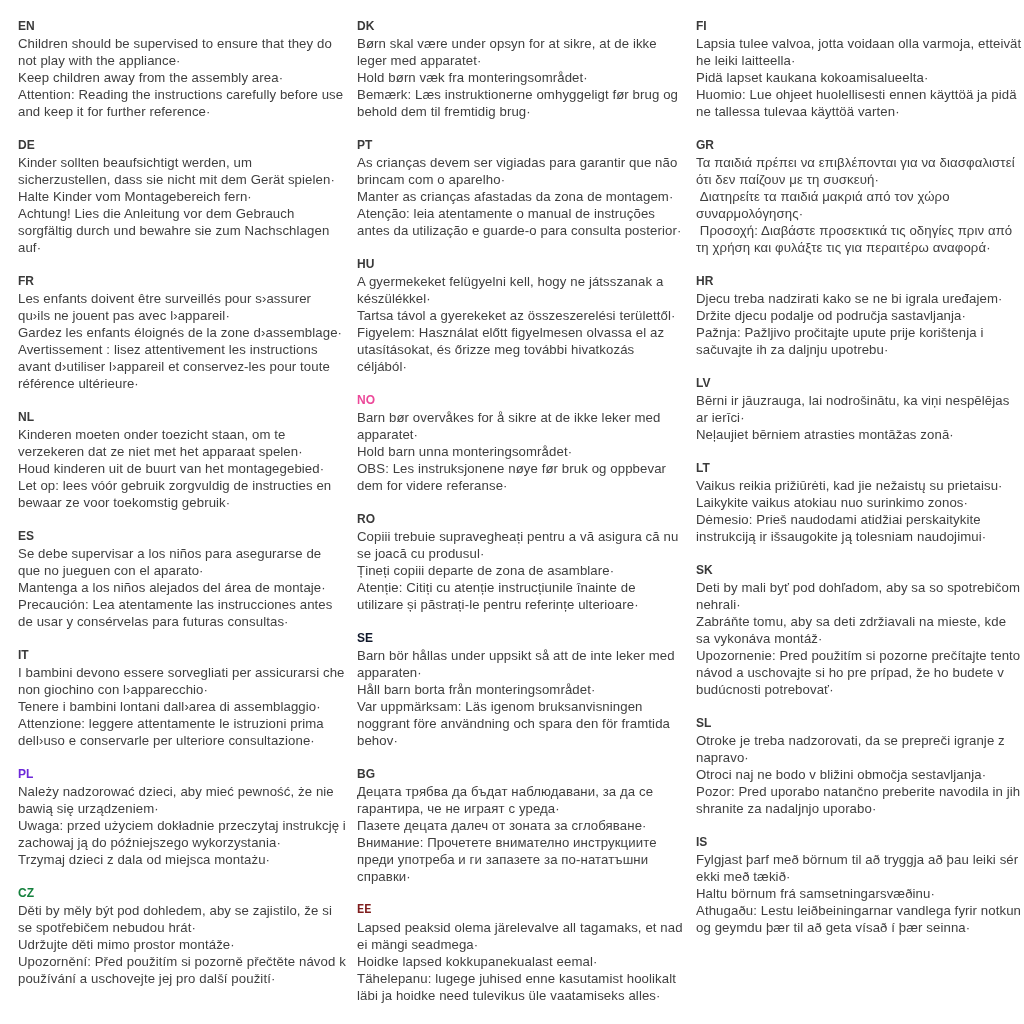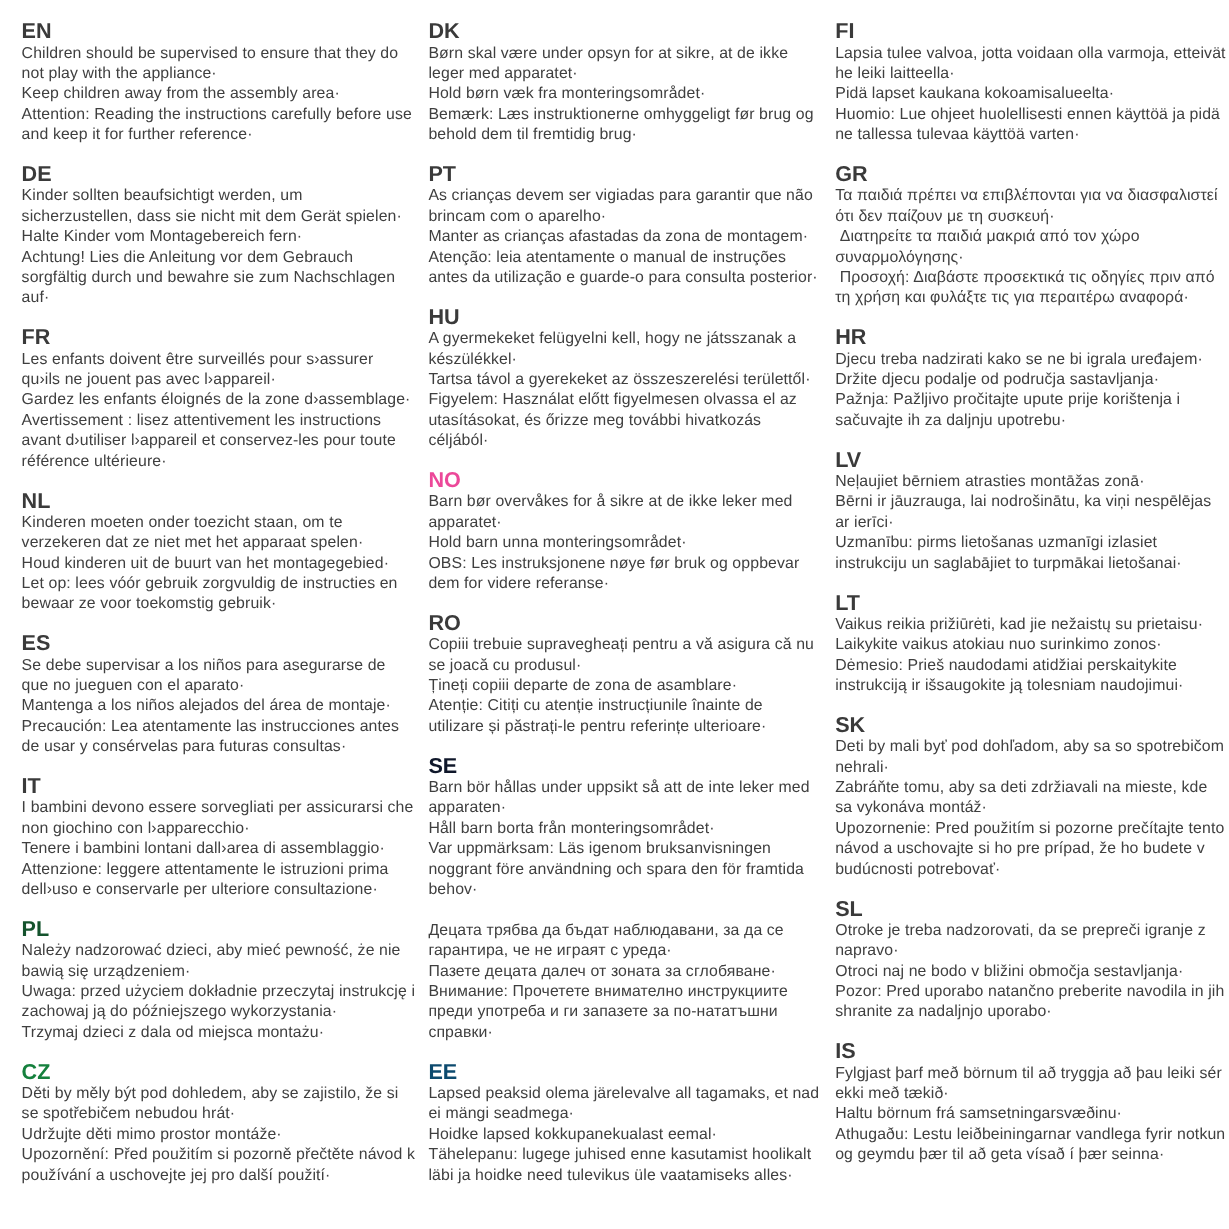--- a/index.html
+++ b/index.html
@@ -23,21 +23,21 @@
   }
   .col {
     width: 328px;
     flex: 0 0 328px;
   }
   .lang-section {
     margin-bottom: 17px;
   }
   .lang-code {
     margin: 0;
-    font-size: 18px;
+    font-size: 12px;
     line-height: 17px;
     font-weight: bold;
     color: #3a3a3a;
   }
   .sentence {
     font-size: 13.2px;
     line-height: 17px;
     white-space: pre-wrap;
     letter-spacing: 0.1px;
   }
@@ -84,21 +84,21 @@
         </section>
 
   <section class="lang-section">
     <h3 class="lang-code" style="color: rgb(58, 58, 58);">IT</h3>
   <div class="sentence">I bambini devono essere sorvegliati per assicurarsi che non giochino con l›apparecchio·</div>
           <div class="sentence">Tenere i bambini lontani dall›area di assemblaggio·</div>
           <div class="sentence">Attenzione: leggere attentamente le istruzioni prima dell›uso e conservarle per ulteriore consultazione·</div>
         </section>
 
   <section class="lang-section">
-    <h3 class="lang-code" style="color: #14532d;">PL</h3>
+    <h3 class="lang-code" style="color: #6d28d9;">PL</h3>
   <div class="sentence">Należy nadzorować dzieci, aby mieć pewność, że nie bawią się urządzeniem·</div>
           <div class="sentence">Uwaga: przed użyciem dokładnie przeczytaj instrukcję i zachowaj ją do późniejszego wykorzystania·</div>
           <div class="sentence">Trzymaj dzieci z dala od miejsca montażu·</div>
         </section>
 
   <section class="lang-section">
     <h3 class="lang-code" style="color: #15803d;">CZ</h3>
   <div class="sentence">Děti by měly být pod dohledem, aby se zajistilo, že si se spotřebičem nebudou hrát·</div>
           <div class="sentence">Udržujte děti mimo prostor montáže·</div>
           <div class="sentence">Upozornění: Před použitím si pozorně přečtěte návod k používání a uschovejte jej pro další použití·</div>
@@ -141,27 +141,28 @@
         </section>
 
   <section class="lang-section">
     <h3 class="lang-code" style="color: #0f172a;">SE</h3>
   <div class="sentence">Barn bör hållas under uppsikt så att de inte leker med apparaten·</div>
           <div class="sentence">Håll barn borta från monteringsområdet·</div>
           <div class="sentence">Var uppmärksam: Läs igenom bruksanvisningen noggrant före användning och spara den för framtida behov·</div>
         </section>
 
   <section class="lang-section">
+    <h3 class="lang-code" style="color: rgb(58, 58, 58);">BG</h3>
   <div class="sentence">Децата трябва да бъдат наблюдавани, за да се гарантира, че не играят с уреда·</div>
           <div class="sentence">Пазете децата далеч от зоната за сглобяване·</div>
           <div class="sentence">Внимание: Прочетете внимателно инструкциите преди употреба и ги запазете за по-нататъшни справки·</div>
         </section>
 
   <section class="lang-section">
-    <h3 class="lang-code" style="color: #0c4a6e;">EE</h3>
+    <h3 class="lang-code" style="color: #7f1d1d; font-family: Liberation Mono, monospace;">EE</h3>
   <div class="sentence">Lapsed peaksid olema järelevalve all tagamaks, et nad ei mängi seadmega·</div>
           <div class="sentence">Hoidke lapsed kokkupanekualast eemal·</div>
           <div class="sentence">Tähelepanu: lugege juhised enne kasutamist hoolikalt läbi ja hoidke need tulevikus üle vaatamiseks alles·</div>
         </section>
 </div>
       <div class="col">
   <section class="lang-section">
     <h3 class="lang-code" style="color: rgb(58, 58, 58);">FI</h3>
   <div class="sentence">Lapsia tulee valvoa, jotta voidaan olla varmoja, etteivät he leiki laitteella·</div>
           <div class="sentence">Pidä lapset kaukana kokoamisalueelta·</div>
@@ -177,23 +178,22 @@
 
   <section class="lang-section">
     <h3 class="lang-code" style="color: rgb(58, 58, 58);">HR</h3>
   <div class="sentence">Djecu treba nadzirati kako se ne bi igrala uređajem·</div>
           <div class="sentence">Držite djecu podalje od područja sastavljanja·</div>
           <div class="sentence">Pažnja: Pažljivo pročitajte upute prije korištenja i sačuvajte ih za daljnju upotrebu·</div>
         </section>
 
   <section class="lang-section">
     <h3 class="lang-code" style="color: rgb(58, 58, 58);">LV</h3>
-  <div class="sentence">Neļaujiet bērniem atrasties montāžas zonā·</div>
-          <div class="sentence">Bērni ir jāuzrauga, lai nodrošinātu, ka viņi nespēlējas ar ierīci·</div>
-          <div class="sentence">Uzmanību: pirms lietošanas uzmanīgi izlasiet instrukciju un saglabājiet to turpmākai lietošanai·</div>
+  <div class="sentence">Bērni ir jāuzrauga, lai nodrošinātu, ka viņi nespēlējas ar ierīci·</div>
+          <div class="sentence">Neļaujiet bērniem atrasties montāžas zonā·</div>
         </section>
 
   <section class="lang-section">
     <h3 class="lang-code" style="color: rgb(58, 58, 58);">LT</h3>
   <div class="sentence">Vaikus reikia prižiūrėti, kad jie nežaistų su prietaisu·</div>
           <div class="sentence">Laikykite vaikus atokiau nuo surinkimo zonos·</div>
           <div class="sentence">Dėmesio: Prieš naudodami atidžiai perskaitykite instrukciją ir išsaugokite ją tolesniam naudojimui·</div>
         </section>
 
   <section class="lang-section">

